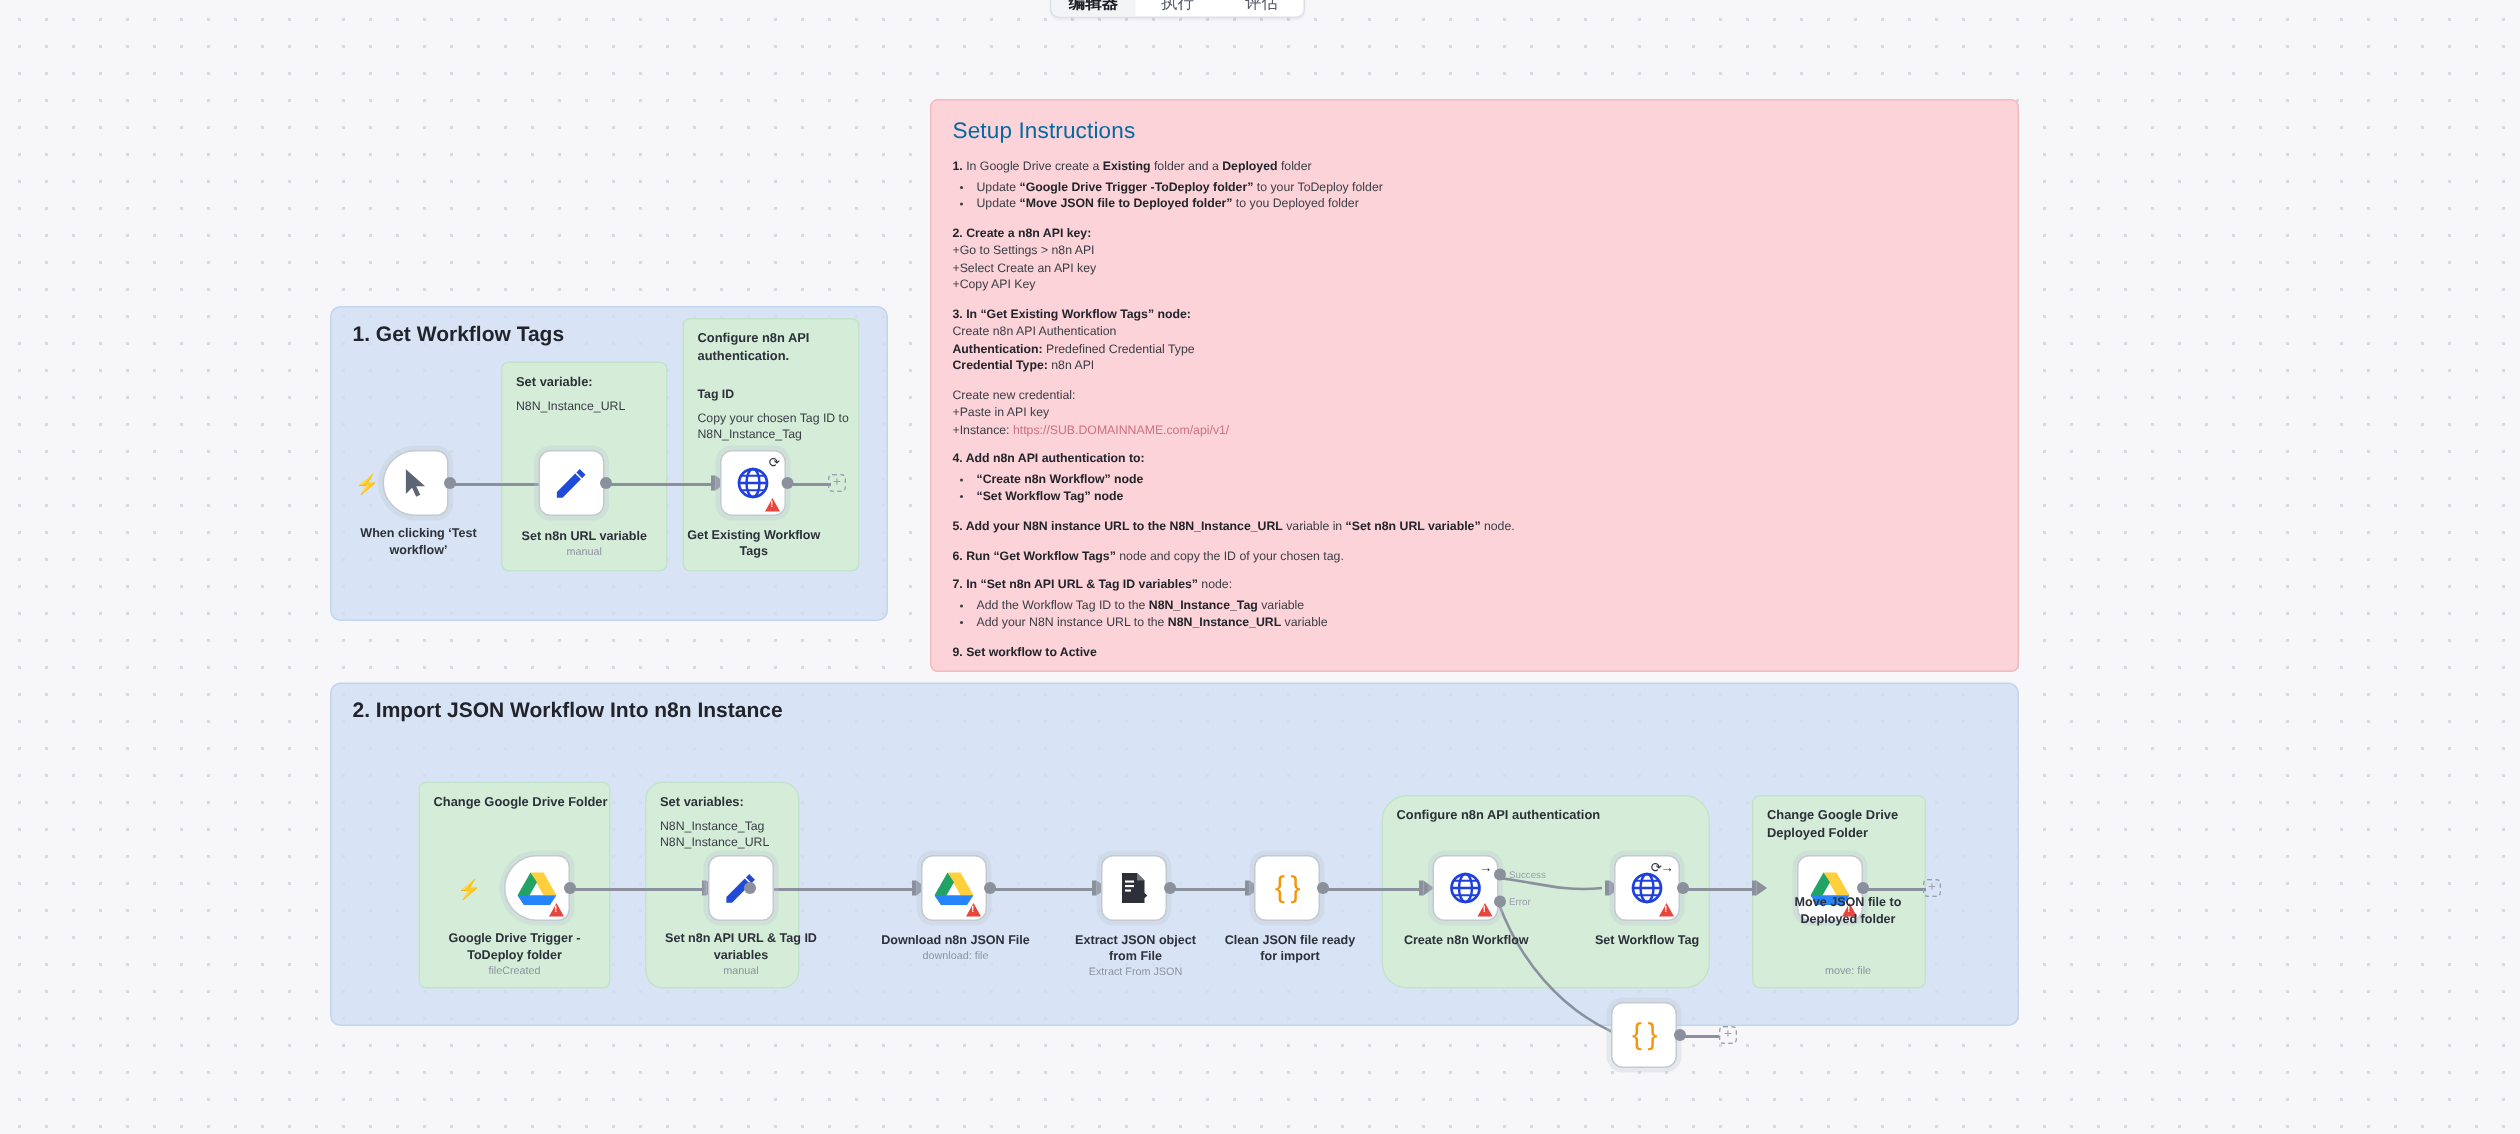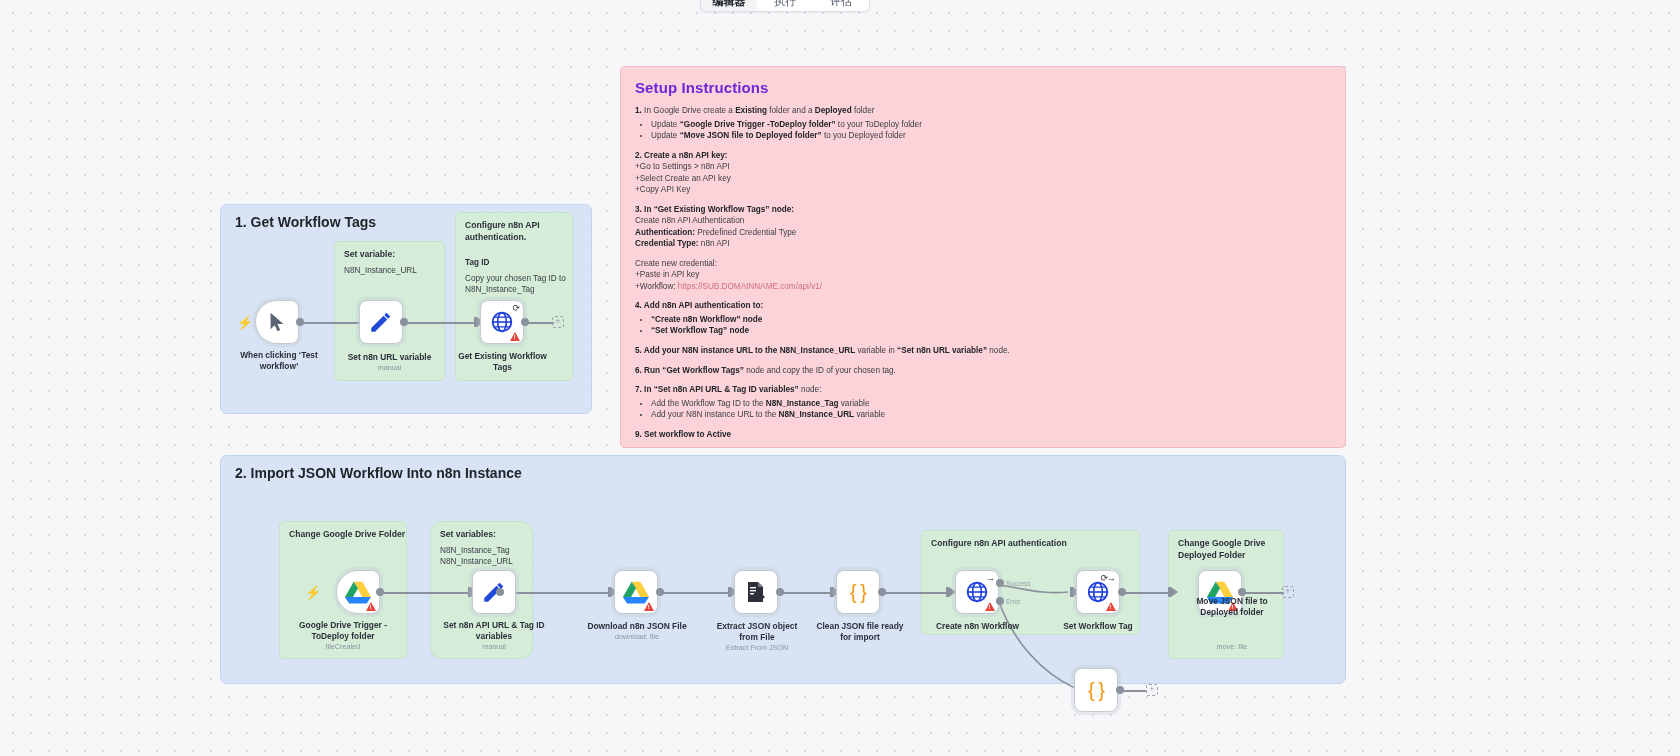--- a/index.html
+++ b/index.html
@@ -52,22 +52,22 @@
     width: 726px; height: 382px;
     background: #fbd3d8;
     border: 1px solid #f2b9c0;
     border-radius: 5px;
     padding: 12px 14px 8px 14px;
     overflow: hidden;
   }
   .sticky h2 {
     margin: 0 0 10px 0;
     font-size: 15px;
-    font-weight: bold;
-    color: #6d28d9;
+    font-weight: normal;
+    color: #0369a1;
     letter-spacing: .1px;
   }
   .sticky .blk { margin-bottom: 9px; }
   .sticky p {
     margin: 0 0 1px 0;
     font-size: 8.2px;
     line-height: 1.28;
     color: #3a3d45;
   }
   .sticky ul {
@@ -276,21 +276,21 @@
     <div class="blk">
       <p><b>3. In “Get Existing Workflow Tags” node:</b></p>
       <p>Create n8n API Authentication</p>
       <p><b>Authentication:</b><span> Predefined Credential Type</span></p>
       <p><b>Credential Type:</b><span> n8n API</span></p>
     </div>
 
     <div class="blk">
       <p>Create new credential:</p>
       <p>+Paste in API key</p>
-      <p><span>+Workflow:</span><a class="lnk" href="#"> https://SUB.DOMAINNAME.com/api/v1/</a></p>
+      <p><span>+Instance:</span><a class="lnk" href="#"> https://SUB.DOMAINNAME.com/api/v1/</a></p>
     </div>
 
     <div class="blk">
       <p><b>4. Add n8n API authentication to:</b></p>
       <ul>
         <li><b>“Create n8n Workflow” node</b></li>
         <li><b>“Set Workflow Tag” node</b></li>
       </ul>
     </div>
 
@@ -380,21 +380,21 @@
   </div>
 
   <div class="subgroup" style="left:279px; top:521px; width:128px; height:138px;">
     <div class="stitle">Change Google Drive Folder</div>
   </div>
   <div class="subgroup" style="left:430px; top:521px; width:103px; height:138px;border-radius:12px;">
     <div class="stitle">Set variables:</div>
     <div class="sbody" style="top:23px;">N8N_Instance_Tag
 N8N_Instance_URL</div>
   </div>
-  <div class="subgroup" style="left:921px; top:530px; width:219px; height:105px;">
+  <div class="subgroup" style="left:921px; top:530px; width:219px; height:129px;border-radius:17px;">
     <div class="stitle">Configure n8n API authentication</div>
   </div>
   <div class="subgroup" style="left:1168px; top:530px; width:116px; height:129px;">
     <div class="stitle">Change Google Drive
 Deployed Folder</div>
   </div>
 
   <div class="wire" style="left:380px; top:592px; width:90px;"></div>
   <div class="wire" style="left:500px; top:592px; width:110px;"></div>
   <div class="wire" style="left:660px; top:592px; width:70px;"></div>

